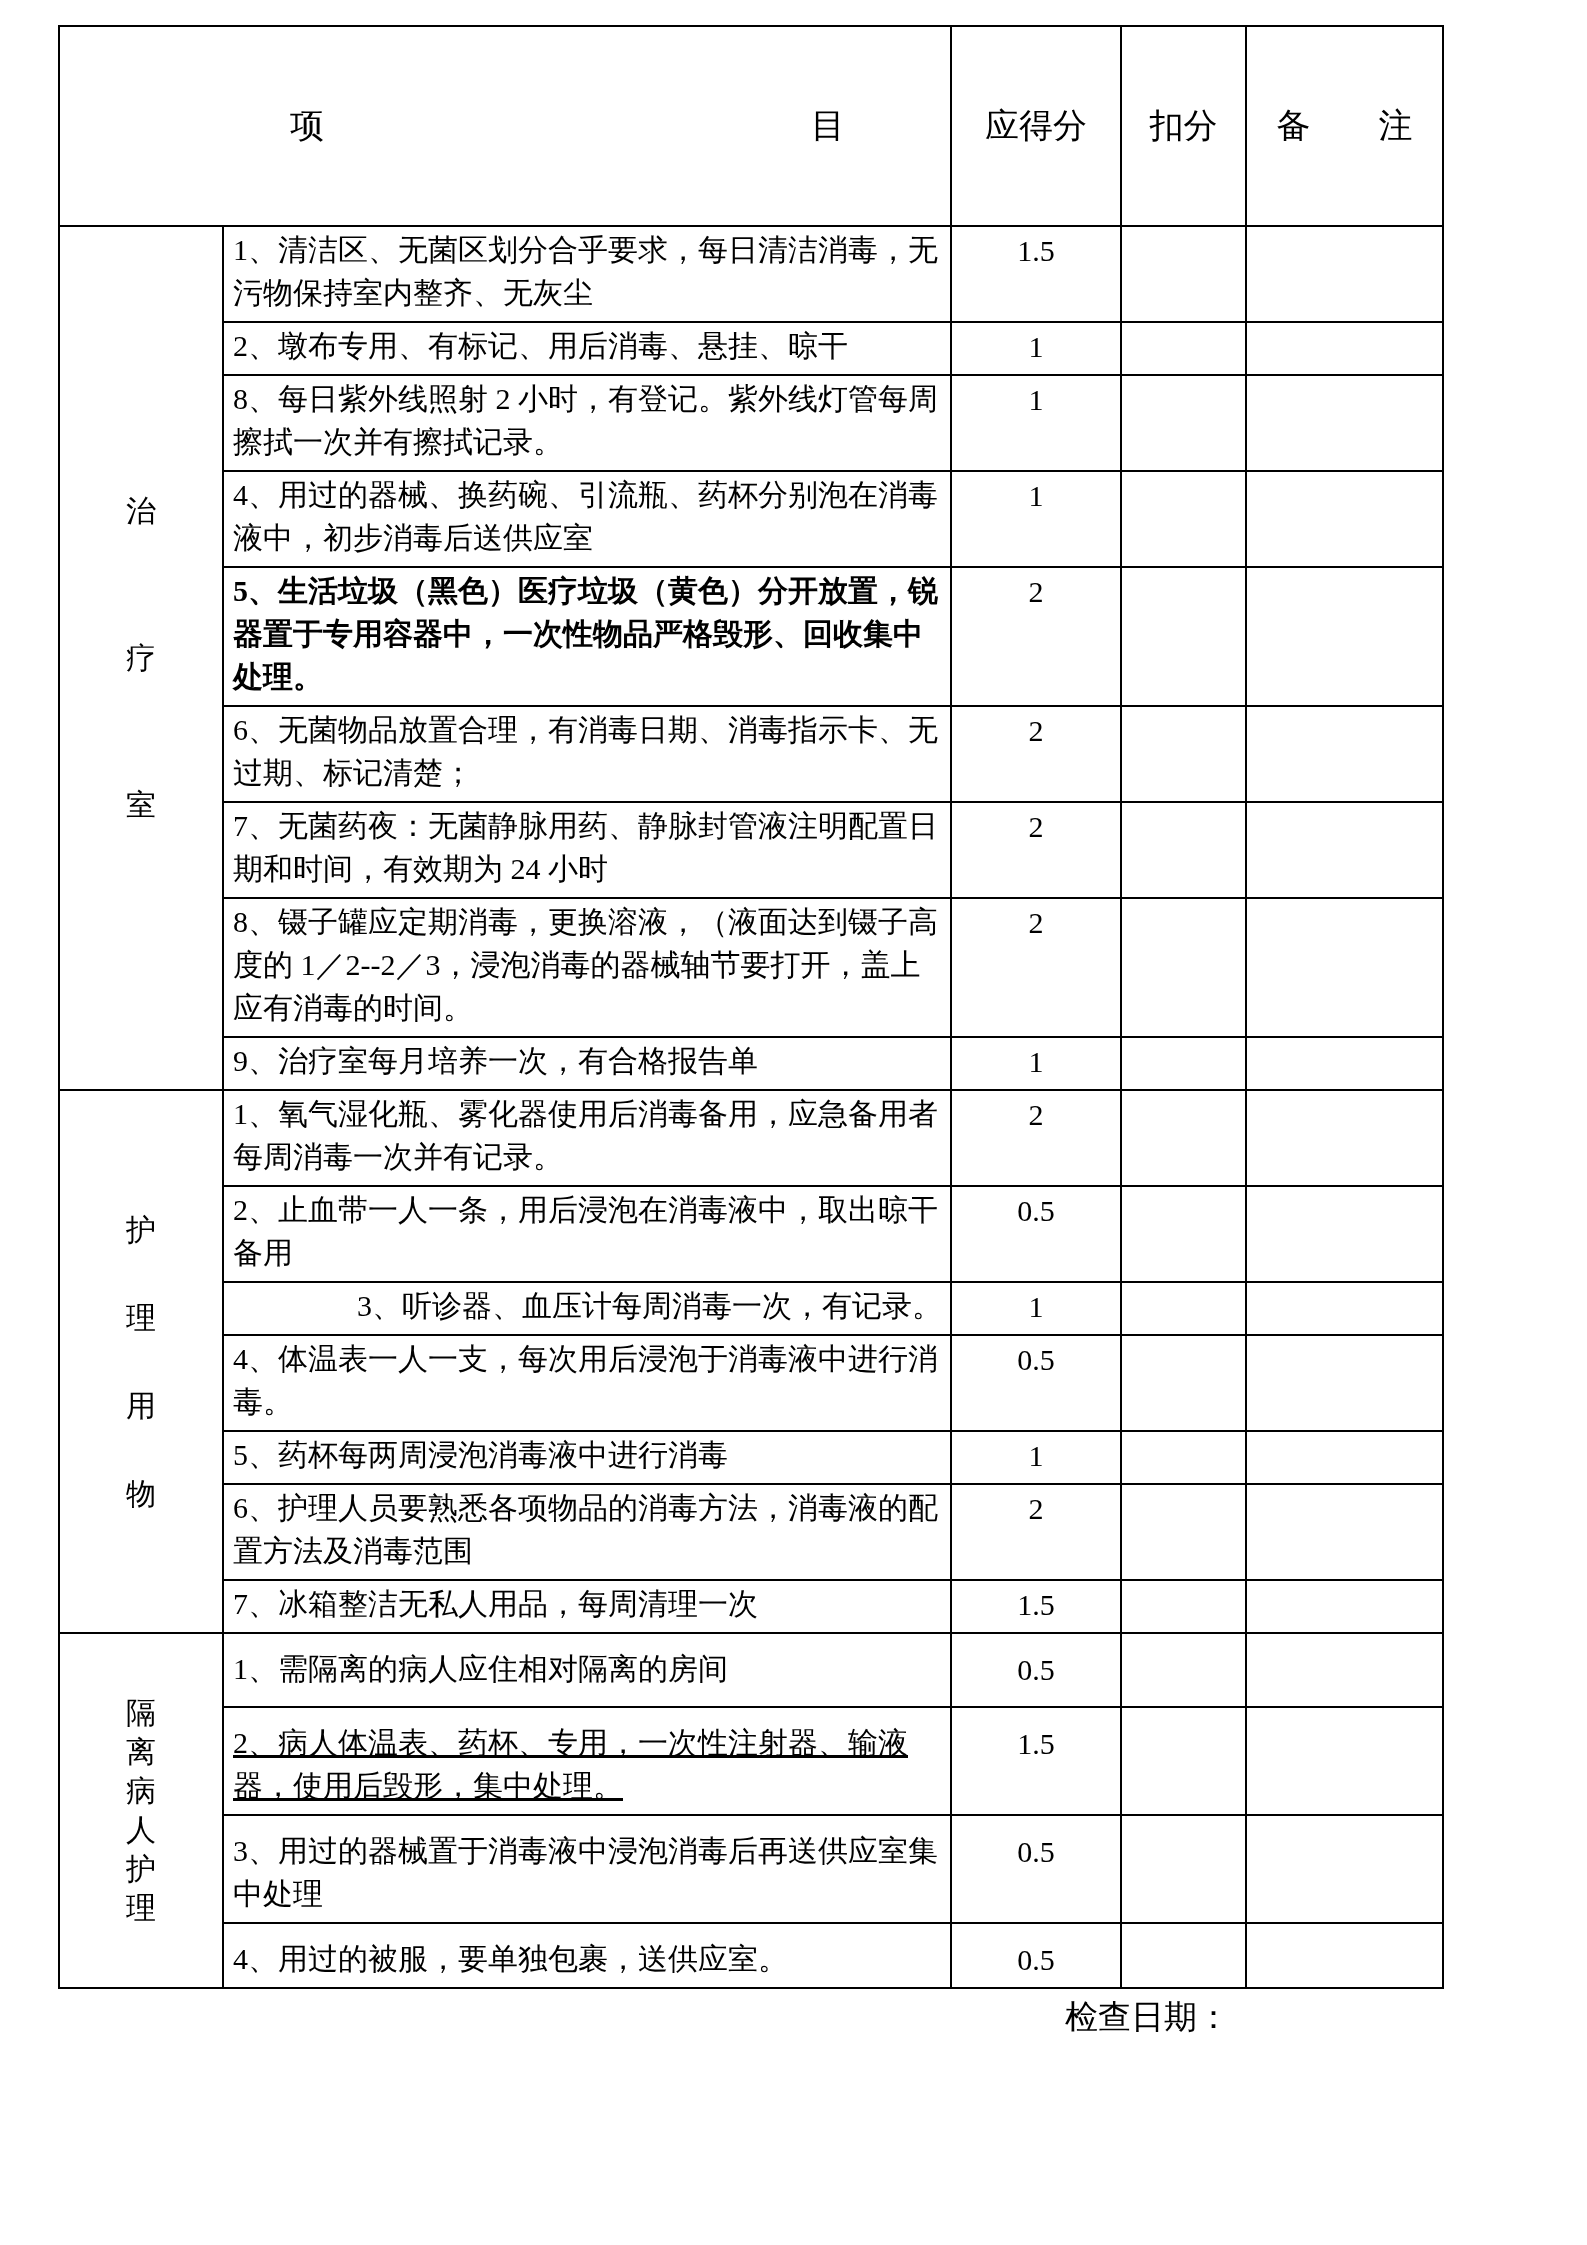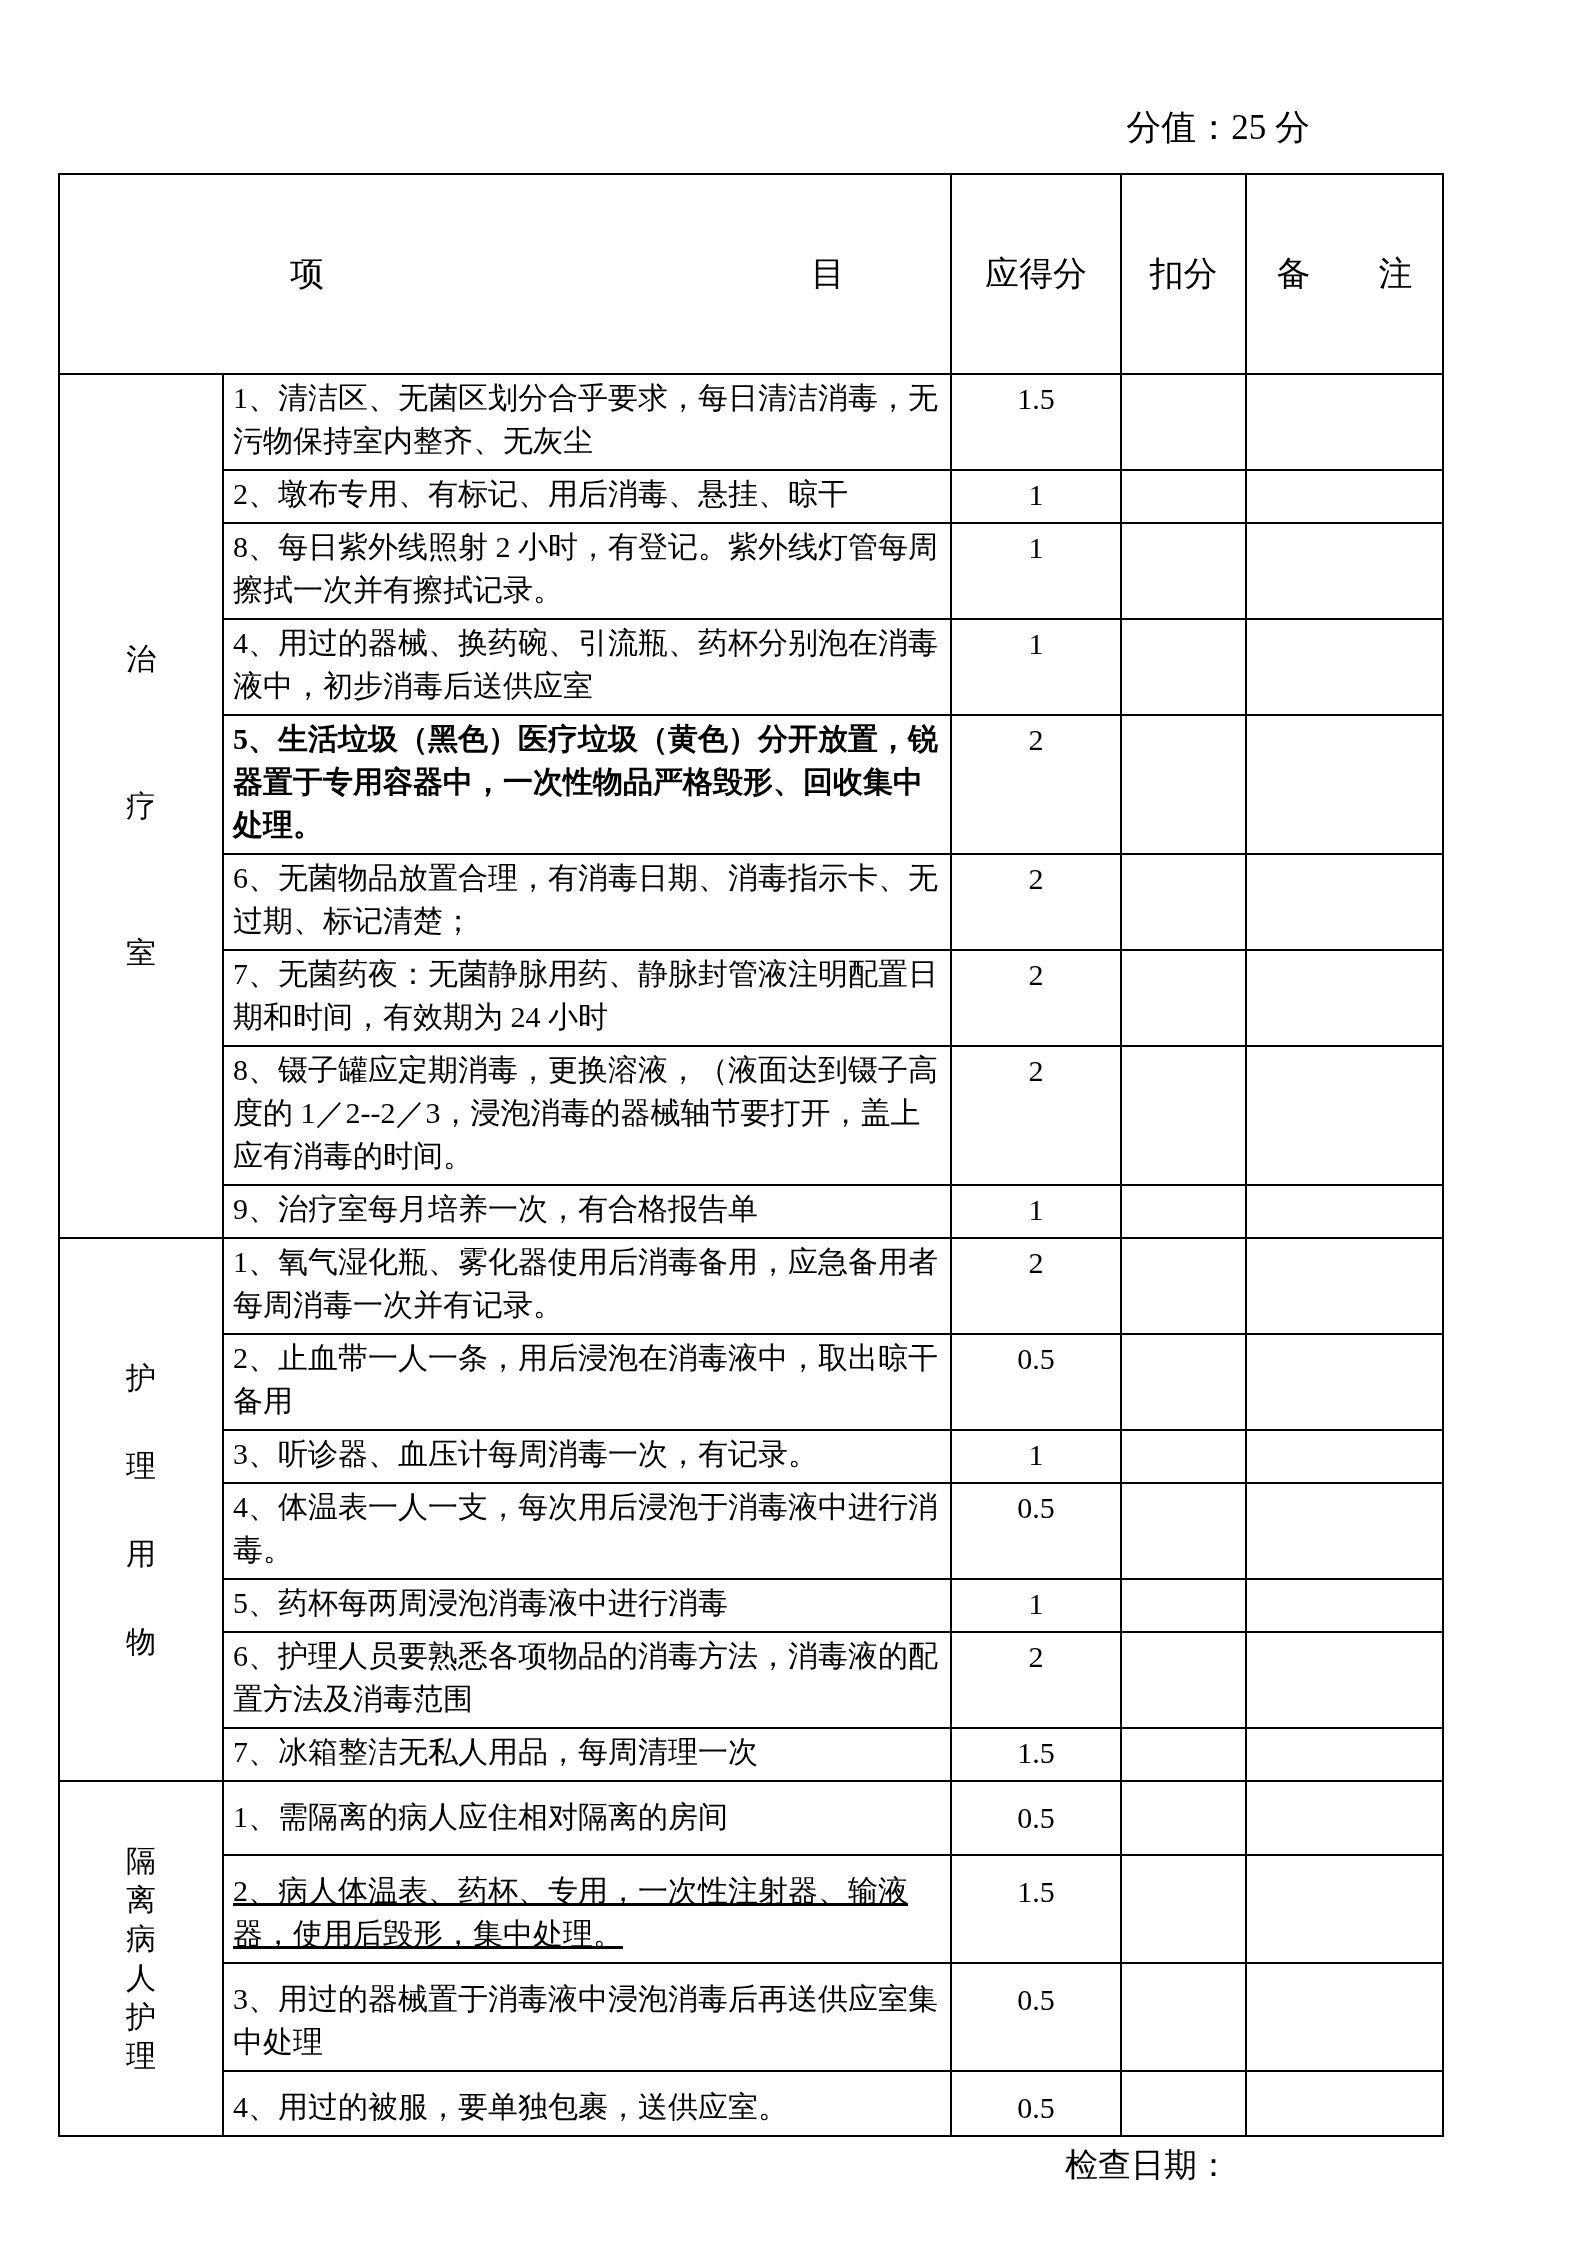--- a/index.html
+++ b/index.html
@@ -57,21 +57,20 @@
     margin-top:8px;text-align:right;padding-right:357px;
     font-size:33px;line-height:40px;
   }
 </style>
 </head>
 <body>
 
 <div class="page">
 
 
-  <div class="score-note">分值：25 分</div>
 
   <table class="doc-table">
     <colgroup>
       <col style="width:164px">
       <col style="width:728px">
       <col style="width:170px">
       <col style="width:125px">
       <col style="width:197px">
     </colgroup>
     <thead>
@@ -163,21 +162,21 @@
           <td class="deduct-cell"></td>
           <td class="remark-cell"></td>
         </tr>
         <tr>
           <td class="item-cell" style="height: 88px;">2、止血带一人一条，用后浸泡在消毒液中，取出晾干备用</td>
           <td class="score-cell">0.5</td>
           <td class="deduct-cell"></td>
           <td class="remark-cell"></td>
         </tr>
         <tr>
-          <td class="item-cell" style="height: 44px;">3、听诊器、血压计每周消毒一次，有记录。</td>
+          <td class="item-cell" style="height: 44px; text-align: right;">3、听诊器、血压计每周消毒一次，有记录。</td>
           <td class="score-cell">1</td>
           <td class="deduct-cell"></td>
           <td class="remark-cell"></td>
         </tr>
         <tr>
           <td class="item-cell" style="height: 88px;">4、体温表一人一支，每次用后浸泡于消毒液中进行消毒。</td>
           <td class="score-cell">0.5</td>
           <td class="deduct-cell"></td>
           <td class="remark-cell"></td>
         </tr>

